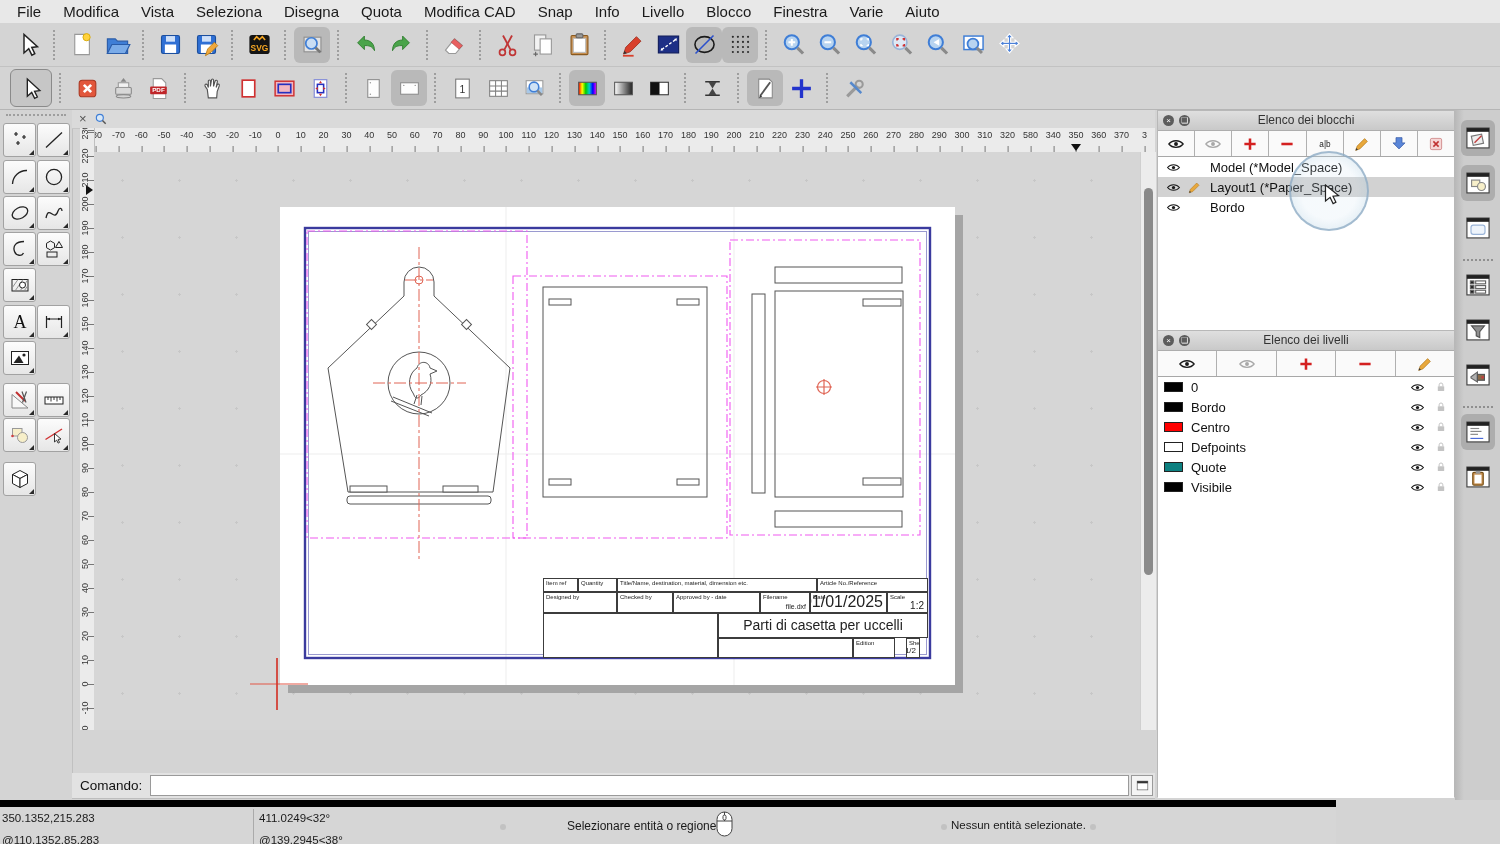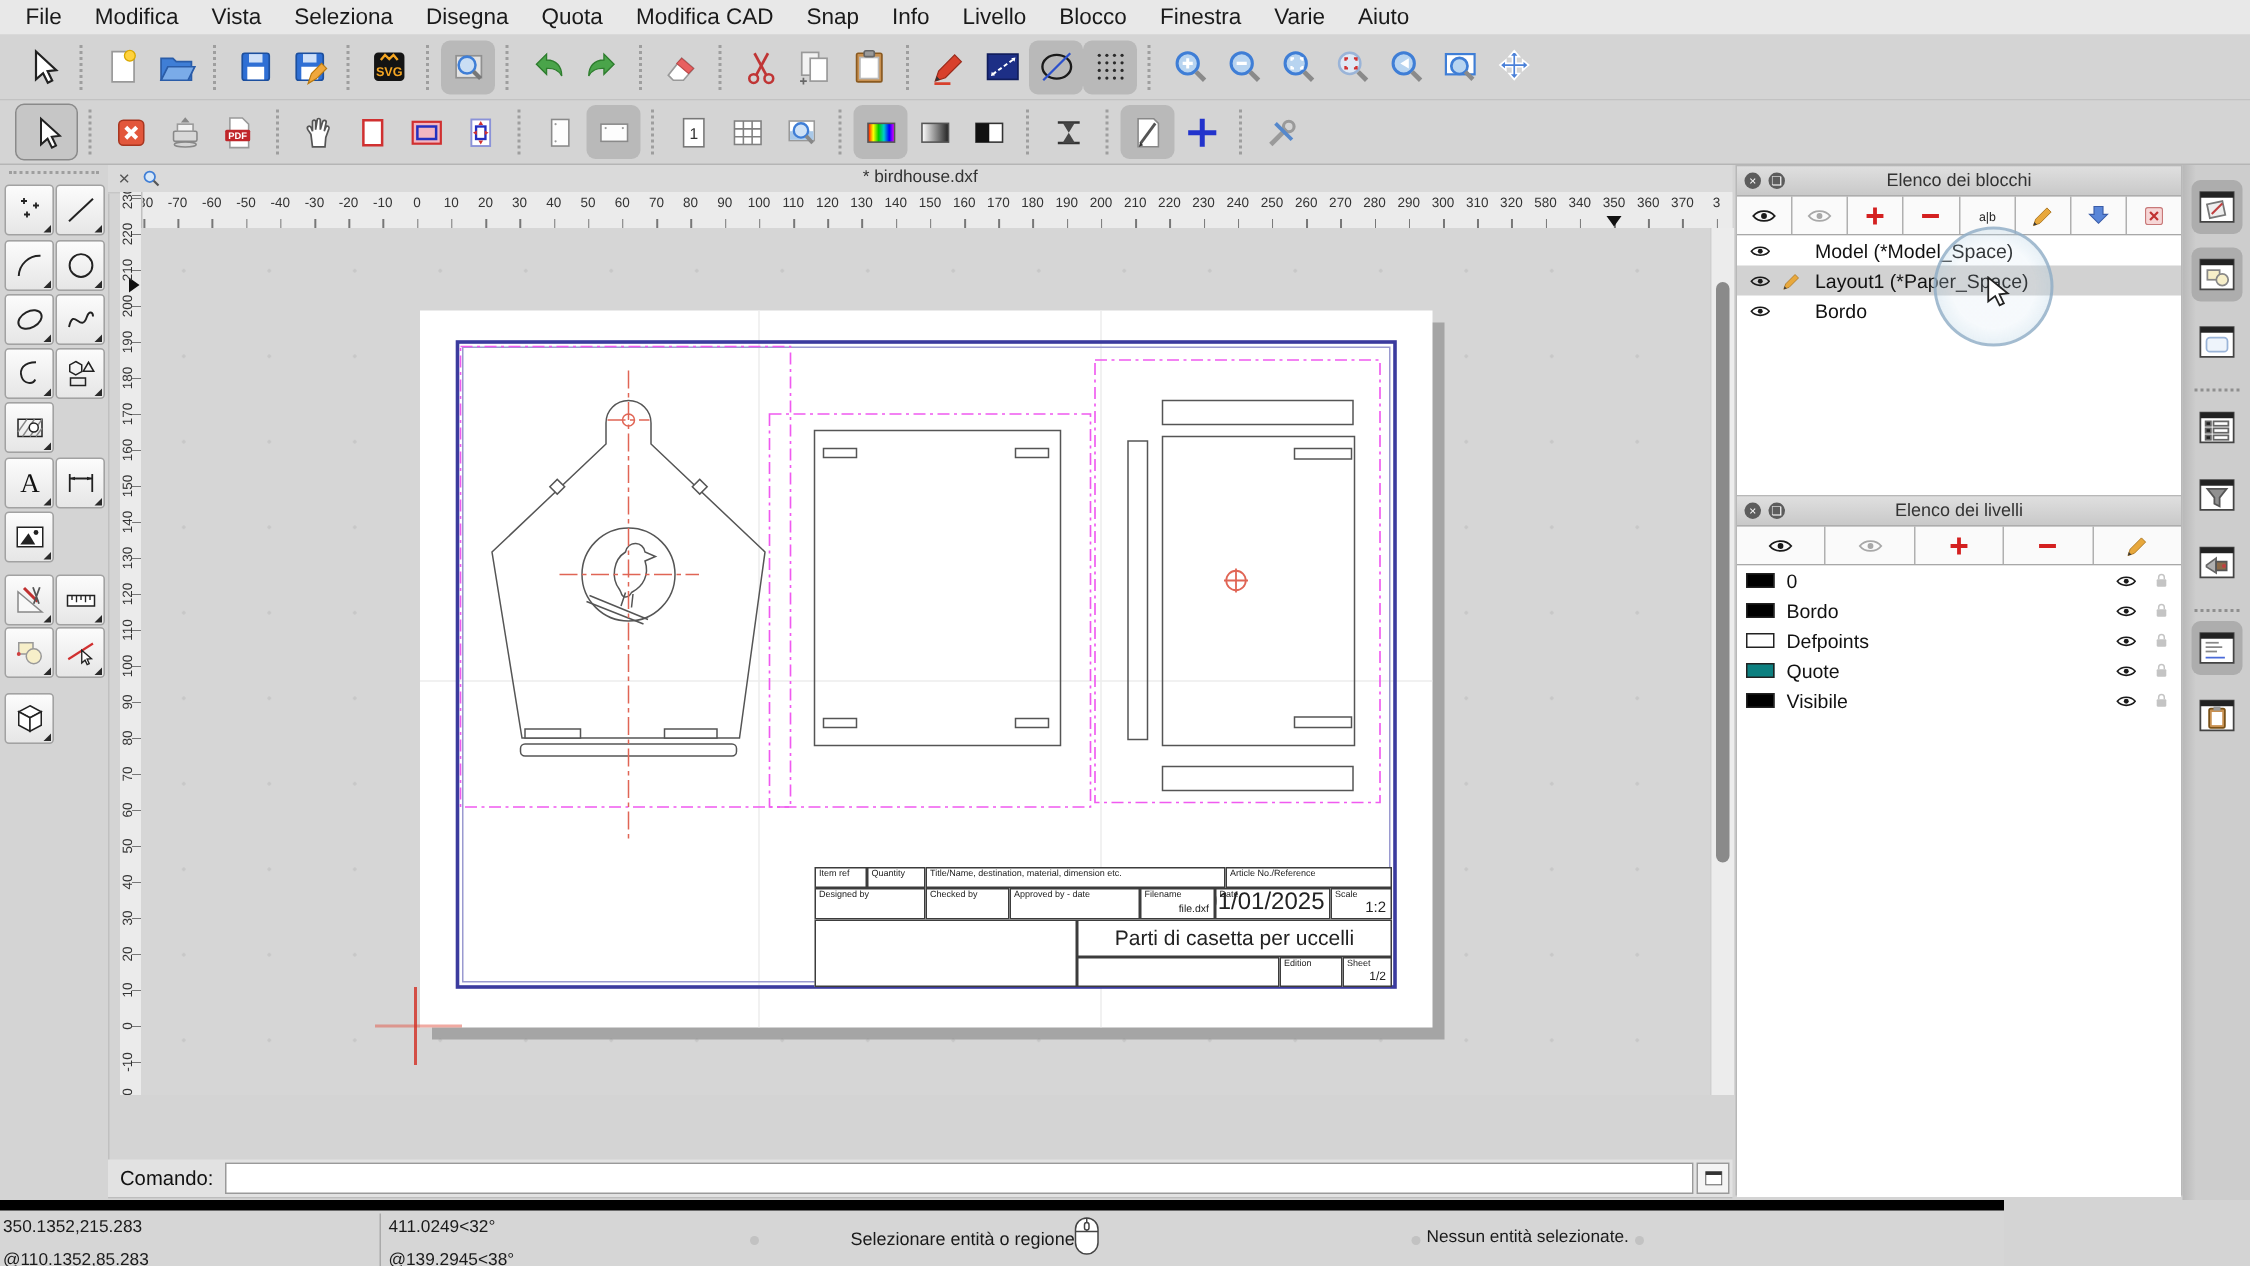--- a/index.html
+++ b/index.html
@@ -858,21 +858,20 @@
         </svg>
         <span class="sub"></span>
       </div>
     </div>
 
   <div id="tabbar">
     <span id="tabclose">×</span>
     <svg id="tabicon">
         <use href="#i-qdoc"></use>
       </svg>
-    <div id="tabtitle">* birdhouse.dxf</div>
   </div>
 
   <div id="hruler">
       <div id="hticks"></div>
       <div id="hmarker" style="left: 977px;"></div>
       <span class="hlab" style="left: 1.6px;">-80</span>
       <span class="hlab" style="left: 24.4px;">-70</span>
       <span class="hlab" style="left: 47.2px;">-60</span>
       <span class="hlab" style="left: 70px;">-50</span>
       <span class="hlab" style="left: 92.8px;">-40</span>
@@ -999,21 +998,21 @@
         <div class="tbc" style="left:0;top:14px;width:74px;height:21px"><span>Designed by</span></div>
         <div class="tbc" style="left:74px;top:14px;width:56px;height:21px"><span>Checked by</span></div>
         <div class="tbc" style="left:130px;top:14px;width:87px;height:21px"><span>Approved by - date</span></div>
         <div class="tbc" style="left:217px;top:14px;width:50px;height:21px"><span>Filename</span><span class="val" style="font-size:7px">file.dxf</span></div>
         <div class="tbc" style="left:267px;top:14px;width:77px;height:21px"><span>Date</span><span class="val" style="font-size:16px">01/01/2025</span></div>
         <div class="tbc" style="left:344px;top:14px;width:41px;height:21px"><span>Scale</span><span class="val" style="font-size:10px">1:2</span></div>
         <div class="tbc" style="left:0;top:35px;width:175px;height:45px"></div>
         <div class="tbc title" style="left:175px;top:35px;width:210px;height:25px">Parti di casetta per uccelli</div>
         <div class="tbc" style="left:175px;top:60px;width:135px;height:20px"></div>
         <div class="tbc" style="left:310px;top:60px;width:42px;height:20px"><span>Edition</span></div>
-        <div class="tbc" style="left:352px;top:60px;width:33px;height:20px"><span>Sheet</span><span class="val" style="font-size:8px">1/2</span></div>
+        <div class="tbc" style="left:363px;top:60px;width:14px;height:20px"><span>Sheet</span><span class="val" style="font-size:8px">1/2</span></div>
       </div>
     </div>
     <div class="origin-h"></div>
     <div class="origin-v"></div>
   </div>
 
   <div id="vscroll">
       <div id="vthumb"></div>
     </div>
 
@@ -1148,20 +1147,34 @@
               </svg>
             </span>
             <svg class="lock" style="color:#c4c4c4">
               <use href="#i-lock"></use>
             </svg>
           </span>
         </div>
         <div class="prow">
           <span class="swatch" style="background:#000000"></span>
           <span class="lname">Bordo</span>
+          <span class="rowicons">
+            <span style="display:inline-flex;color:#1a1a1a">
+              <svg class="ic">
+                <use href="#i-eye"></use>
+              </svg>
+            </span>
+            <svg class="lock" style="color:#c4c4c4">
+              <use href="#i-lock"></use>
+            </svg>
+          </span>
+        </div>
+        <div class="prow">
+          <span class="swatch" style="background:#ff0000"></span>
+          <span class="lname">Centro</span>
           <span class="rowicons">
             <span style="display:inline-flex;color:#1a1a1a">
               <svg class="ic">
                 <use href="#i-eye"></use>
               </svg>
             </span>
             <svg class="lock" style="color:#c4c4c4">
               <use href="#i-lock"></use>
             </svg>
           </span>

